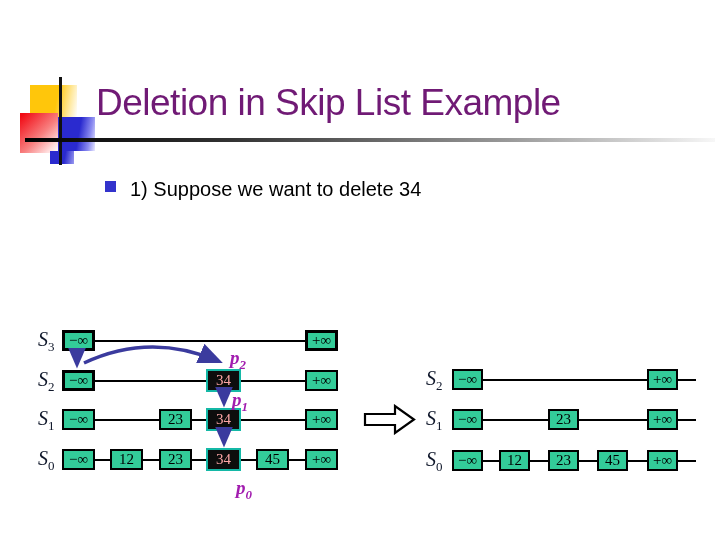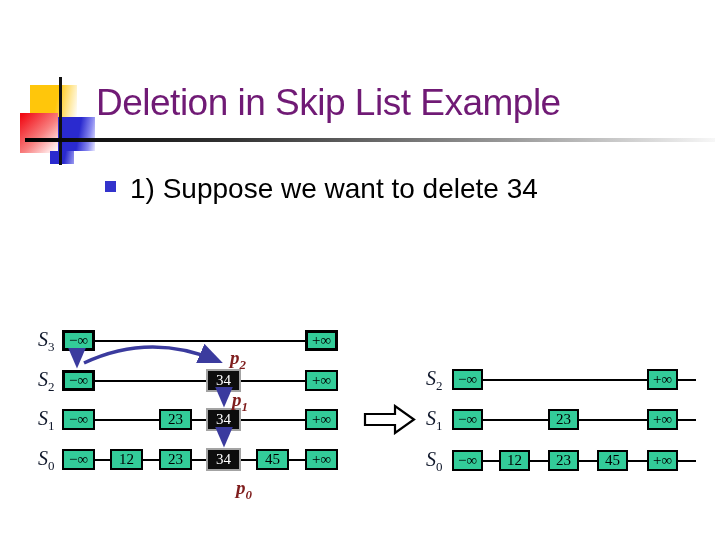--- a/index.html
+++ b/index.html
@@ -16,37 +16,37 @@
   #sq-blue-small{left:50px;top:151px;width:24px;height:13px;
     background:linear-gradient(100deg,#2a2acf 60%,#9a9af0 100%);}
   #vline{position:absolute;left:59px;top:77px;width:3px;height:88px;background:#111;}
   #hline{position:absolute;left:25px;top:138px;width:690px;height:4px;
     background:linear-gradient(to right,#000 0%,#333 30%,#999 70%,#ddd 92%,#f7f7f7 100%);}
   
   #title{position:absolute;left:96px;top:82px;font-size:37px;letter-spacing:-0.5px;
     color:#701a75;white-space:nowrap;}
   .bullet-item{position:absolute;left:105px;width:575px;}
   .bullet-marker{position:absolute;left:0;top:9px;width:11px;height:11px;background:#3333cc;}
-  .bullet-text{margin-left:25px;font-size:28px;line-height:34px;color:#000;white-space:pre-line;}
+  .bullet-text{margin-left:25px;font-size:20px;line-height:34px;color:#000;white-space:pre-line;}
   #b1{top:172px;} #b2{top:212px;} #b3{top:291px;}
   
   .sl{position:absolute;}
   #sl-before{left:36px;top:326px;width:340px;height:160px;}
   #sl-after{left:420px;top:359px;width:290px;height:125px;}
   .sl-label{position:absolute;font-family:"Liberation Serif",serif;font-style:italic;
     font-size:20px;color:#0f172a;}
   .sl-label sub{font-size:13px;font-style:normal;}
   .sl-line{position:absolute;height:2px;background:#000;}
   .sl-node{position:absolute;box-sizing:border-box;display:flex;align-items:center;
     justify-content:center;font-family:"Liberation Serif",serif;font-size:15px;color:#000;}
   .sl-node.green{background:#33cc99;border:2px solid #000;}
   .sl-node.green-thick{background:#33cc99;border:3px solid #000;}
-  .sl-node.black{background:#0d0d0d;border:2px solid #a3a3a3;color:#ffffff;}
+  .sl-node.black{background:#0d0d0d;border:2px solid #14b8a6;color:#fca5a5;}
   .p-label{position:absolute;font-family:"Liberation Serif",serif;font-style:italic;
-    font-weight:bold;font-size:19px;color:#7f1d1d;}
+    font-weight:bold;font-size:19px;color:#a21caf;}
   .p-label sub{font-size:13px;}
   .arrows{position:absolute;left:36px;top:326px;}
   #big-arrow{position:absolute;left:363px;top:404px;}
 </style>
 </head>
 <body>
 
 <div id="slide">
 
   <div class="sq" id="sq-yellow"></div>

